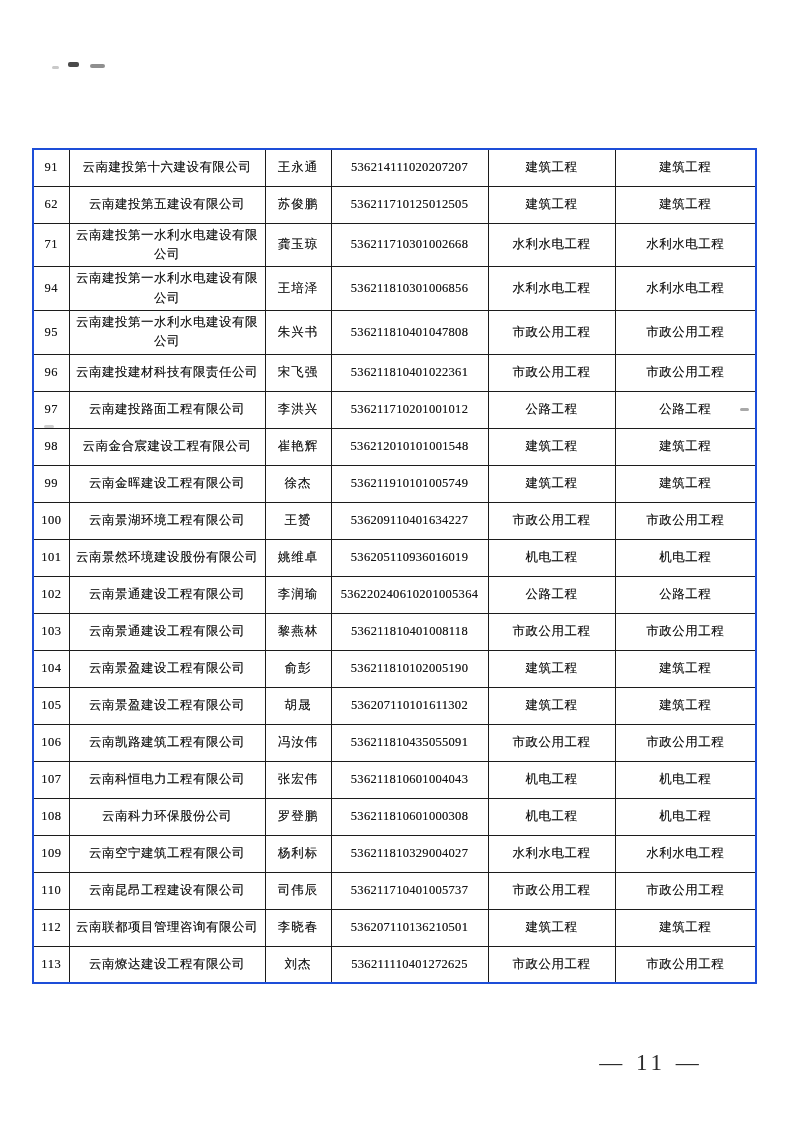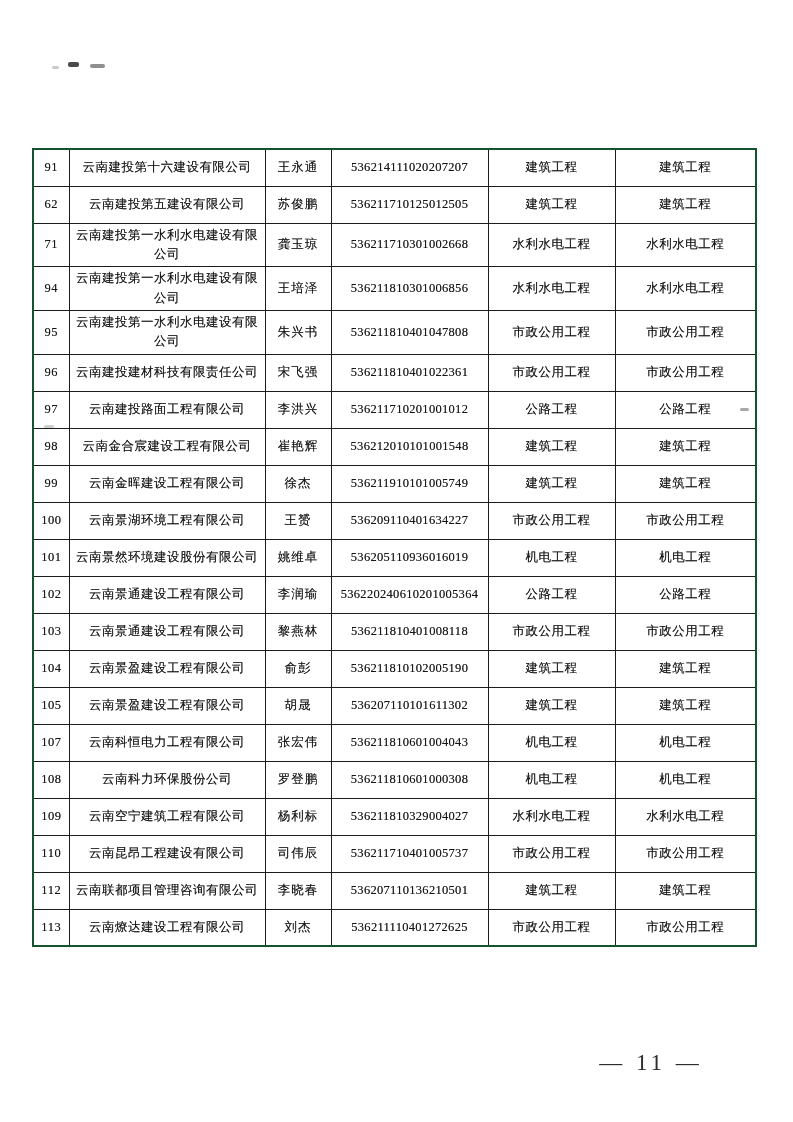--- a/index.html
+++ b/index.html
@@ -23,21 +23,21 @@
   .smudge.s4 { left: 740px; top: 408px; width: 9px; height: 3px; background: #a8a8a8; }
   .smudge.s5 { left: 44px; top: 425px; width: 10px; height: 3px; background: #cfcfcf; }
 
   table.registry {
     position: absolute;
     left: 32px;
     top: 148px;
     width: 723px;
     border-collapse: collapse;
     table-layout: fixed;
-    border: 2px solid #14532d;
+    border: 2px solid #1d4ed8;
   }
   table.registry td {
     border: 1.5px solid #1c1c1c;
     height: 37px;
     text-align: center;
     vertical-align: middle;
     font-size: 12.5px;
     color: #151515;
     text-shadow: 0 0 0.4px rgba(20,20,20,0.55);
     padding: 2px 5px;
@@ -196,20 +196,28 @@
         </tr>
         <tr>
           <td class="c-no">105</td>
           <td class="c-company">云南景盈建设工程有限公司</td>
           <td class="c-name">胡晟</td>
           <td class="c-cert">536207110101611302</td>
           <td class="c-major">建筑工程</td>
           <td class="c-major">建筑工程</td>
         </tr>
         <tr>
+          <td class="c-no">106</td>
+          <td class="c-company">云南凯路建筑工程有限公司</td>
+          <td class="c-name">冯汝伟</td>
+          <td class="c-cert">536211810435055091</td>
+          <td class="c-major">市政公用工程</td>
+          <td class="c-major">市政公用工程</td>
+        </tr>
+        <tr>
           <td class="c-no">107</td>
           <td class="c-company">云南科恒电力工程有限公司</td>
           <td class="c-name">张宏伟</td>
           <td class="c-cert">536211810601004043</td>
           <td class="c-major">机电工程</td>
           <td class="c-major">机电工程</td>
         </tr>
         <tr>
           <td class="c-no">108</td>
           <td class="c-company">云南科力环保股份公司</td>

